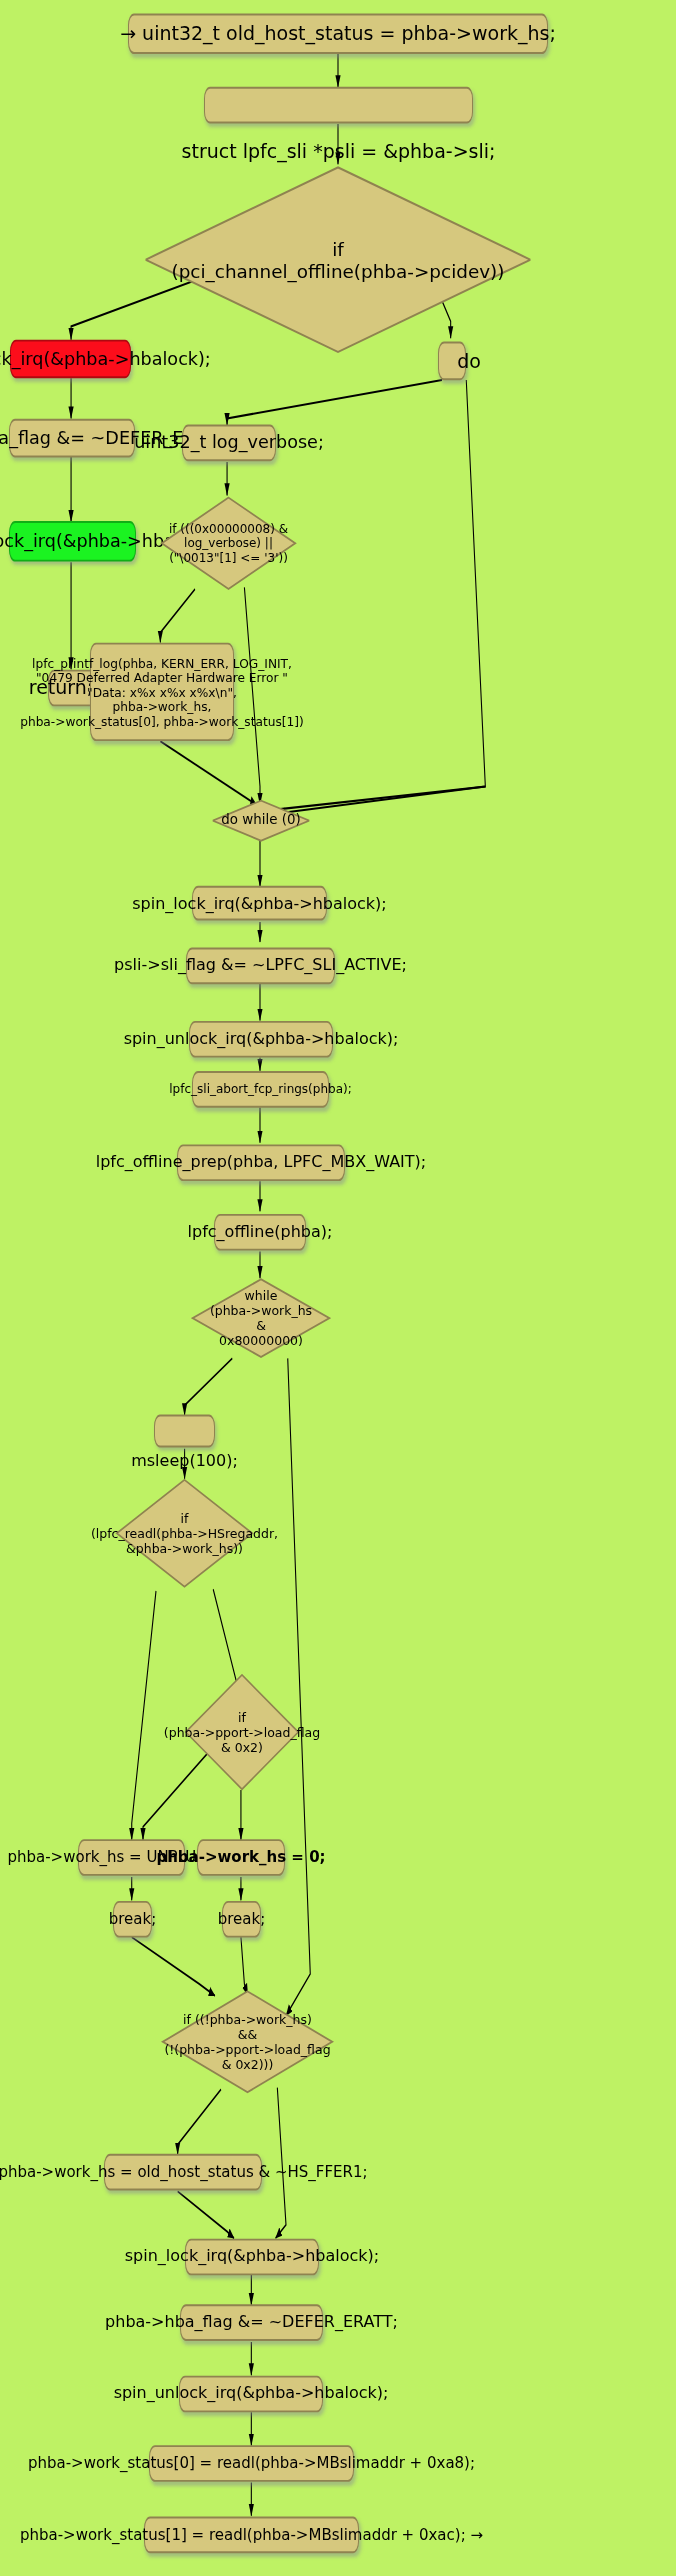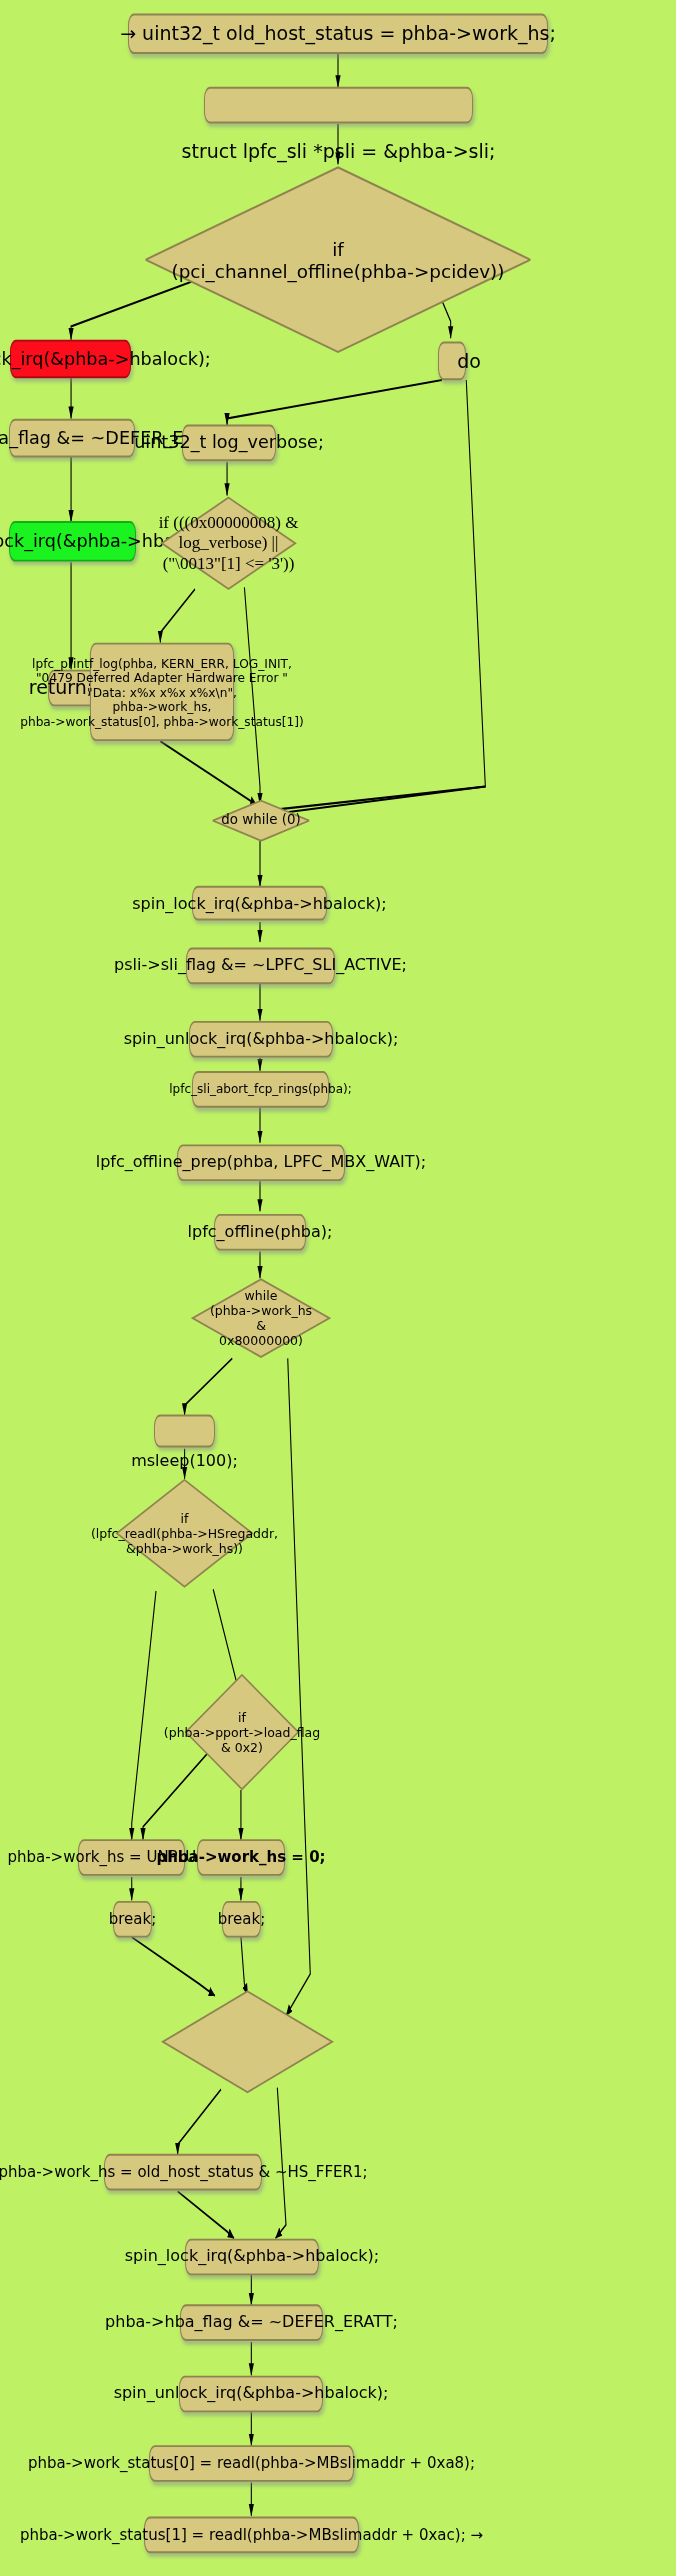--- a/index.html
+++ b/index.html
@@ -204,21 +204,21 @@
   </div>
 
   <div class="node proc" style="left:182px; top:220px; width:94px; height:19px; font-size:9px;">
     <span style="display: inline-block; transform-origin: center center; transform: scale(1, 0.51817); font-size: 17.6px;">uint32_t log_verbose;</span>
   </div>
 
   <div class="node diamond" style="left:160px; top:257px; width:137px; height:49px;">
     <svg class="dshape" viewBox="0 0 158 56" preserveAspectRatio="none">
       <polygon points="79,1 156,28 79,55 2,28" fill="#d6c87e" stroke="#8f8350" stroke-width="1.2"></polygon>
     </svg>
-    <span class="dtext" style="font-size: 17px; display: inline-block; transform-origin: center center; transform: scale(1, 0.51817); font-family: Liberation Serif, serif;">if (((0x00000008) &amp;
+    <span class="dtext" style="font-size: 12px; display: inline-block; transform-origin: center center; transform: scale(1, 0.51817);">if (((0x00000008) &amp;
 log_verbose) ||
 ("\0013"[1] &lt;= '3'))</span>
   </div>
 
   <div class="node proc" style="left:90px; top:333px; width:144px; height:51px; font-size:6.3px;">
     <span style="display: inline-block; transform-origin: center center; transform: scale(1, 0.51817); font-size: 12.2px;">lpfc_printf_log(phba, KERN_ERR, LOG_INIT,
 "0479 Deferred Adapter Hardware Error "
 "Data: x%x x%x x%x\n",
 phba-&gt;work_hs,
 phba-&gt;work_status[0], phba-&gt;work_status[1])</span>
@@ -300,20 +300,24 @@
   </div>
 
   <div class="node proc" style="left:222px; top:985px; width:39px; height:19px; font-size:7.8px;">
     <span style="display: inline-block; transform-origin: center center; transform: scale(1, 0.51817); font-size: 15px;">break;</span>
   </div>
 
   <div class="node diamond" style="left:161px; top:1031px; width:173px; height:54px;">
     <svg class="dshape" viewBox="0 0 200 62" preserveAspectRatio="none">
       <polygon points="100,1 198,31 100,61 2,31" fill="#d6c87e" stroke="#8f8350" stroke-width="1.2"></polygon>
     </svg>
+    <span class="dtext" style="font-size: 12.5px; display: inline-block; transform-origin: center center; transform: scale(1, 0.51817);">if ((!phba-&gt;work_hs)
+&amp;&amp;
+(!(phba-&gt;pport-&gt;load_flag
+&amp; 0x2)))</span>
   </div>
 
   <div class="node proc" style="left:104px; top:1116px; width:158px; height:19px; font-size:7.8px;">
     <span style="display: inline-block; transform-origin: center center; transform: scale(1, 0.51817); font-size: 15px;">phba-&gt;work_hs = old_host_status &amp; ~HS_FFER1;</span>
   </div>
 
   <div class="node proc" style="left:185px; top:1160px; width:134px; height:19px; font-size:8.2px;">
     <span style="display: inline-block; transform-origin: center center; transform: scale(1, 0.51817); font-size: 16px;">spin_lock_irq(&amp;phba-&gt;hbalock);</span>
   </div>
 

